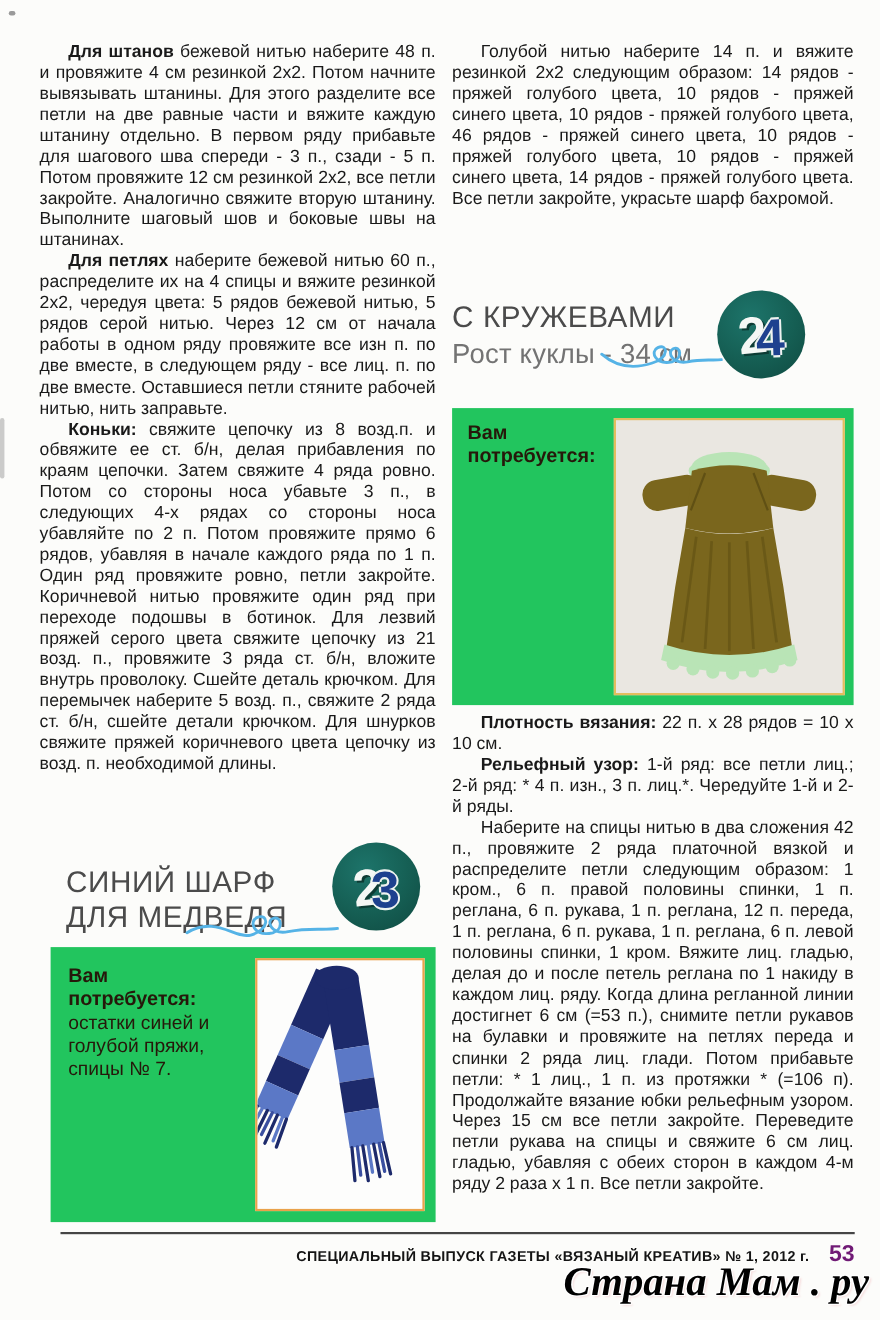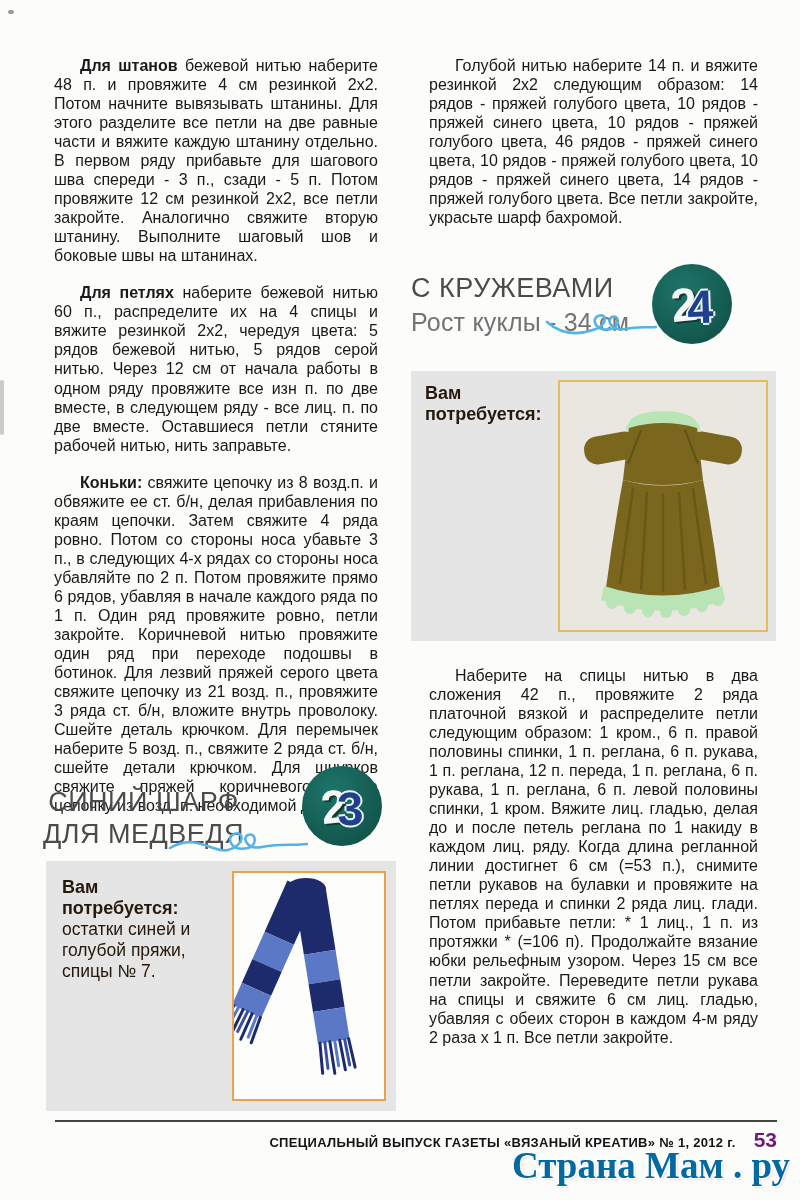--- a/index.html
+++ b/index.html
@@ -1,48 +1,48 @@
 <!DOCTYPE html>
 <html><head>
 <meta charset="utf-8">
 <style>
   html,body{margin:0;padding:0;background:#e8e8e8;}
   .page{position:relative;width:800px;height:1200px;background:#fcfcfa;margin:0 auto;
         font-family:"Liberation Sans",sans-serif;overflow:hidden;}
-  .par{font-size:16px;line-height:1.19;text-align:justify;margin:18px;text-indent:26px;color:#191919;}
+  .par{font-size:16px;line-height:1.19;text-align:justify;margin:0;text-indent:26px;color:#191919;}
   .par b{font-weight:bold;}
   .col{position:absolute;}
   .col-left{left:36px;top:38px;width:360px;}
   .col-right-top{left:411px;top:38px;width:365px;}
   .col-right-bottom{left:411px;top:648px;width:365px;}
   .section-title{position:absolute;color:#4b4b4b;font-size:27px;line-height:1.2;
                  letter-spacing:.5px;font-weight:400;}
   .section-title .sub{font-size:25px;letter-spacing:.2px;margin-top:3px;color:#737373;}
   .badge{position:absolute;width:80px;height:80px;border-radius:50%;
          background:radial-gradient(circle at 38% 30%,#1d746a 0%,#155e53 55%,#0f4a41 100%);
          display:flex;align-items:center;justify-content:center;}
   .badge .d1{color:#f5f7f5;font-size:47px;font-weight:bold;transform:rotate(-6deg);
              text-shadow:2px 2px 0 #0d3b34;}
   .badge .d2{color:#1e418f;font-size:47px;font-weight:bold;margin-left:-11px;
              transform:rotate(-2deg) translateY(2px);
              text-shadow:-2px 0 0 #eef3f0,2px 0 0 #eef3f0,0 -2px 0 #eef3f0,0 2px 0 #eef3f0;}
   .squiggle{position:absolute;}
-  .mat-box{position:absolute;background:#e5e5e5;}
+  .mat-box{position:absolute;background:#22c55e;}
   .mat-text{position:absolute;font-size:17.5px;line-height:1.18;color:#26180a;}
   .mat-text b{display:block;font-size:18px;}
   .photo{position:absolute;overflow:hidden;}
   .photo-scarf{background:#fdfdfc;border:2px solid #eaa24b;}
   .photo-dress{background:#eae7e1;border:2px solid #e3bd5e;}
   .footer-rule{position:absolute;left:55px;top:1120px;width:722px;height:2px;background:#454545;}
   .footer-line{position:absolute;left:55px;top:1128px;width:722px;display:flex;
                justify-content:flex-end;align-items:baseline;gap:18px;}
   .footer-issue{font-size:13px;font-weight:bold;letter-spacing:.3px;color:#141414;}
   .footer-page{font-size:21px;font-weight:bold;color:#701a75;}
   .watermark{position:absolute;right:10px;top:1144px;font-family:"Liberation Serif",serif;
-             font-weight:bold;font-size:37px;color:#0369a1;
+             font-style:italic;font-weight:bold;font-size:37px;color:#000000;
              text-shadow:1px 1px 0 #fff,-1px -1px 0 #fff,1px -1px 0 #fff,-1px 1px 0 #fff,2px 2px 2px #f6dede;text-align:right;}
   .speck{position:absolute;background:#9a9a9a;border-radius:2px;}
 </style>
 </head>
 <body>
 
 <div class="page">
 
   <div class="speck" style="left:8px;top:10px;width:6px;height:4px;"></div>
   <div class="speck" style="left:0px;top:380px;width:4px;height:55px;opacity:.5;"></div>
@@ -50,21 +50,21 @@
   <div class="col col-left">
     <p class="par"><b>Для штанов</b><span> бежевой нитью наберите 48 п. и провяжите 4 см резинкой 2х2. Потом начните вывязывать штанины. Для этого разделите все петли на две равные части и вяжите каждую штанину отдельно. В первом ряду прибавьте для шагового шва спереди - 3 п., сзади - 5 п. Потом провяжите 12 см резинкой 2х2, все петли закройте. Аналогично свяжите вторую штанину. Выполните шаговый шов и боковые швы на штанинах.</span></p>
     <p class="par"><b>Для петлях</b><span> наберите бежевой нитью 60 п., распределите их на 4 спицы и вяжите резинкой 2х2, чередуя цвета: 5 рядов бежевой нитью, 5 рядов серой нитью. Через 12 см от начала работы в одном ряду провяжите все изн п. по две вместе, в следующем ряду - все лиц. п. по две вместе. Оставшиеся петли стяните рабочей нитью, нить заправьте.</span></p>
     <p class="par"><b>Коньки:</b><span> свяжите цепочку из 8 возд.п. и обвяжите ее ст. б/н, делая прибавления по краям цепочки. Затем свяжите 4 ряда ровно. Потом со стороны носа убавьте 3 п., в следующих 4-х рядах со стороны носа убавляйте по 2 п. Потом провяжите прямо 6 рядов, убавляя в начале каждого ряда по 1 п. Один ряд провяжите ровно, петли закройте. Коричневой нитью провяжите один ряд при переходе подошвы в ботинок. Для лезвий пряжей серого цвета свяжите цепочку из 21 возд. п., провяжите 3 ряда ст. б/н, вложите внутрь проволоку. Сшейте деталь крючком. Для перемычек наберите 5 возд. п., свяжите 2 ряда ст. б/н, сшейте детали крючком. Для шнурков свяжите пряжей коричневого цвета цепочку из возд. п. необходимой длины.</span></p>
   </div>
 
   <div class="col col-right-top">
     <p class="par"><b></b><span>Голубой нитью наберите 14 п. и вяжите резинкой 2х2 следующим образом: 14 рядов - пряжей голубого цвета, 10 рядов - пряжей синего цвета, 10 рядов - пряжей голубого цвета, 46 рядов - пряжей синего цвета, 10 рядов - пряжей голубого цвета, 10 рядов - пряжей синего цвета, 14 рядов - пряжей голубого цвета. Все петли закройте, украсьте шарф бахромой.</span></p>
   </div>
 
-  <div class="section-title" style="left:43px;top:786px;text-align:center;">
+  <div class="section-title" style="left:60px;top:786px;">
     <div>СИНИЙ ШАРФ</div>
     <div>ДЛЯ МЕДВЕДЯ</div>
   </div>
   <svg class="squiggle" style="left:168px;top:824px;" width="140" height="36" viewBox="0 0 140 36">
     <path d="M2 24 C 28 8, 46 30, 60 26 C 78 21, 76 6, 66 10 C 58 13, 62 28, 80 24 C 90 21, 88 8, 80 11 C 74 13, 78 26, 94 23 C 114 19, 126 22, 139 20" stroke="#55b3e6" stroke-width="2.6" fill="none" stroke-linecap="round"></path>
   </svg>
   <div class="badge" style="left:302px;top:766px;">
     <span class="d1">2</span>
     <span class="d2">3</span>
   </div>
@@ -151,20 +151,22 @@
           <circle cx="106" cy="230" r="6"></circle>
             <circle cx="124" cy="228" r="6"></circle>
             <circle cx="142" cy="224" r="6"></circle>
           <circle cx="158" cy="218" r="6"></circle>
         </g>
       </svg>
     </div>
   </div>
 
   <div class="col col-right-bottom">
+    <p class="par"><b>Плотность вязания:</b><span> 22 п. х 28 рядов = 10 х 10 см.</span></p>
+    <p class="par"><b>Рельефный узор:</b><span> 1-й ряд: все петли лиц.; 2-й ряд: * 4 п. изн., 3 п. лиц.*. Чередуйте 1-й и 2-й ряды.</span></p>
     <p class="par"><b></b><span>Наберите на спицы нитью в два сложения 42 п., провяжите 2 ряда платочной вязкой и распределите петли следующим образом: 1 кром., 6 п. правой половины спинки, 1 п. реглана, 6 п. рукава, 1 п. реглана, 12 п. переда, 1 п. реглана, 6 п. рукава, 1 п. реглана, 6 п. левой половины спинки, 1 кром. Вяжите лиц. гладью, делая до и после петель реглана по 1 накиду в каждом лиц. ряду. Когда длина регланной линии достигнет 6 см (=53 п.), снимите петли рукавов на булавки и провяжите на петлях переда и спинки 2 ряда лиц. глади. Потом прибавьте петли: * 1 лиц., 1 п. из протяжки * (=106 п). Продолжайте вязание юбки рельефным узором. Через 15 см все петли закройте. Переведите петли рукава на спицы и свяжите 6 см лиц. гладью, убавляя с обеих сторон в каждом 4-м ряду 2 раза х 1 п. Все петли закройте.</span></p>
   </div>
 
   <div class="footer-rule"></div>
   <div class="footer-line">
     <span class="footer-issue">СПЕЦИАЛЬНЫЙ ВЫПУСК ГАЗЕТЫ «ВЯЗАНЫЙ КРЕАТИВ» № 1, 2012 г.</span>
     <span class="footer-page">53</span>
   </div>
   <div class="watermark">Страна Мам . ру</div>
 

